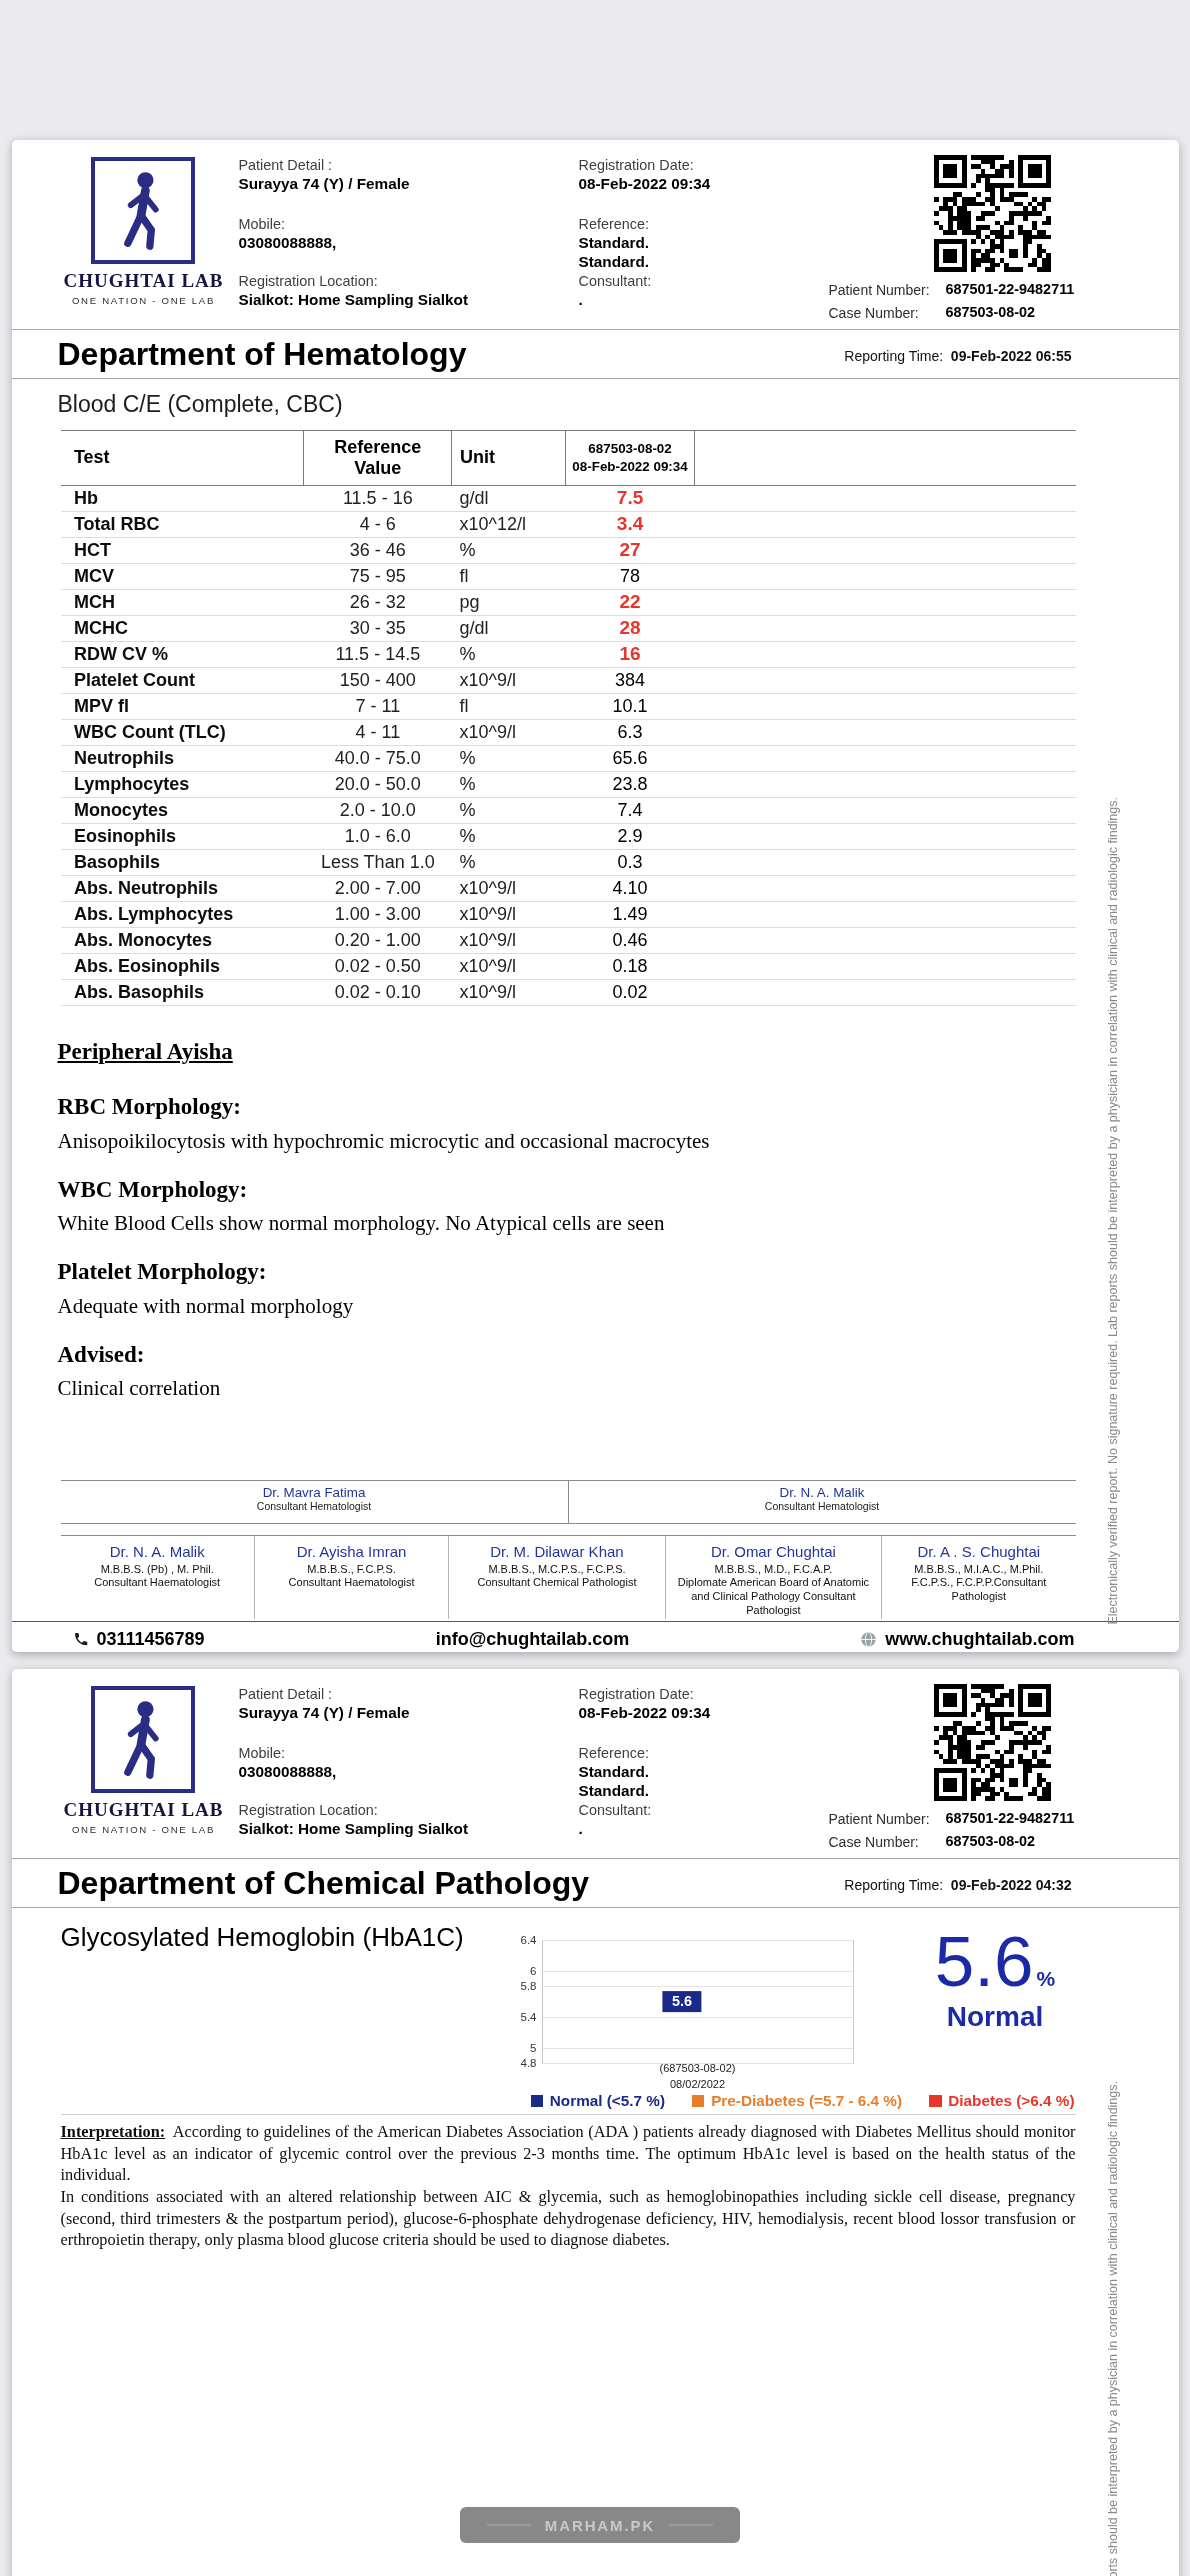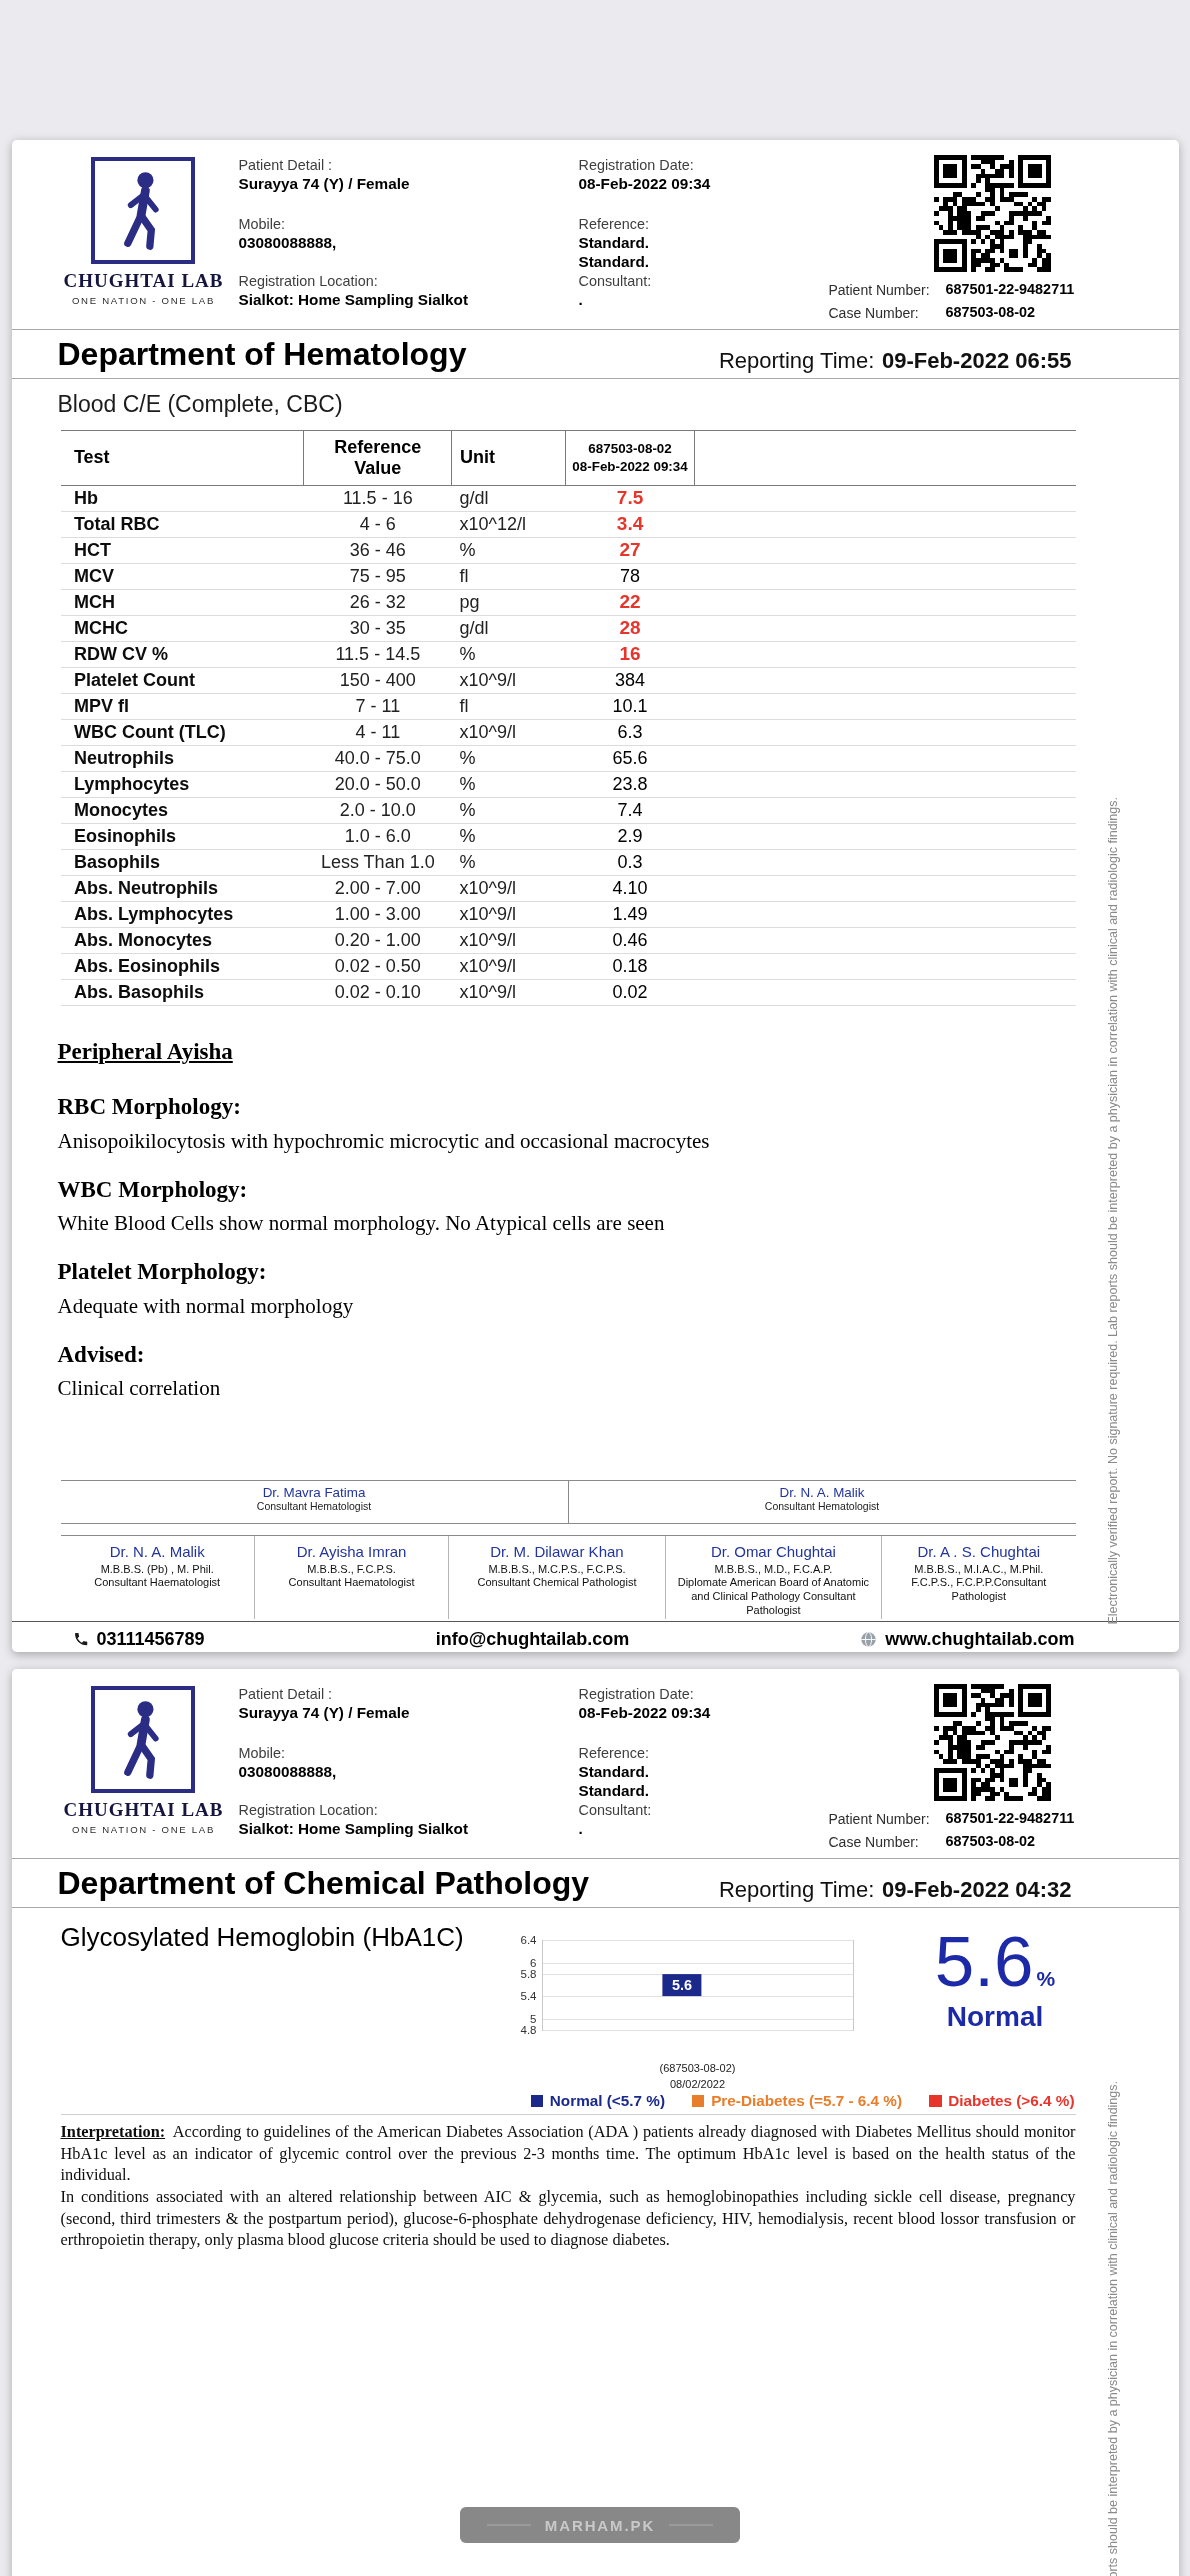--- a/index.html
+++ b/index.html
@@ -38,21 +38,21 @@
   }
   .hdr-label { position:absolute; font-size:14.4px; color:#3e3e3e; white-space:nowrap; }
   .hdr-value { position:absolute; font-size:15.3px; font-weight:bold; color:#000; white-space:nowrap; }
   .hdr-small-label { position:absolute; font-size:14px; color:#2e2e2e; white-space:nowrap; }
   .hdr-small-value { position:absolute; font-size:14.4px; font-weight:bold; color:#000; white-space:nowrap; }
   .qr { position:absolute; left:922px; top:15.3px; width:117px; height:117px; fill:#000; shape-rendering:crispEdges; }
 
   .rule { position:absolute; left:0; width:100%; height:1px; background:#a8a8a8; }
   .rule-inset { position:absolute; left:49px; width:1015px; height:1px; background:#cfcfcf; }
   .dept-title { position:absolute; left:46px; top:196px; font-size:32px; font-weight:bold; }
-  .reporting { position:absolute; right:107px; top:208px; font-size:22px; color:#111; white-space:nowrap; }
+  .reporting { position:absolute; right:107px; top:208px; font-size:14px; color:#111; white-space:nowrap; }
   .rep-val { font-weight:600; margin-left:7.7px; }
 
   
   .test-title { position:absolute; left:46px; top:251px; font-size:23px; color:#1c1c1c; }
   .cbc {
     position:absolute; left:49px; top:290px; width:1015px;
     border-collapse:collapse; table-layout:fixed; font-size:18px;
   }
   .cbc thead th {
     border-top:1.9px solid #7a7a7a; border-bottom:1.9px solid #7a7a7a;
@@ -102,21 +102,21 @@
   .side-note {
     position:absolute; writing-mode:vertical-rl; transform:rotate(180deg);
     font-size:12.5px; color:#8a8a8a; white-space:nowrap;
   }
   .side-note.p1 { right:59px; bottom:27px; }
   .side-note.p2 { right:59px; top:412px; }
 
   
   .test-title2 { position:absolute; left:49px; top:253px; font-size:26px; color:#000000; }
   .chart {
-    position:absolute; left:530px; top:271px; width:312px; height:91px;
+    position:absolute; left:530px; top:271px; width:312px; height:124px;
     border-left:1px solid #c9c9c9; border-right:1px solid #c9c9c9; border-bottom:1px solid #c9c9c9;
   }
   .gridline { position:absolute; left:0; right:0; height:1px; background:#e2e2e2; }
   .tick-label { position:absolute; left:-46px; width:40px; text-align:right; font-size:11.5px; color:#333; transform:translateY(-50%); }
   .point-label {
     position:absolute; left:45%; transform:translate(-50%,-50%);
     background:#1b2a8a; color:#fff; font-size:14.4px; font-weight:bold; padding:2.9px 9.6px;
   }
   .xlabel { position:absolute; left:530px; top:392px; width:312px; text-align:center; font-size:11px; color:#222; line-height:1.45; }
   .big-result { position:absolute; left:882px; top:257px; width:203px; text-align:center; color:#1c2aa8; }

